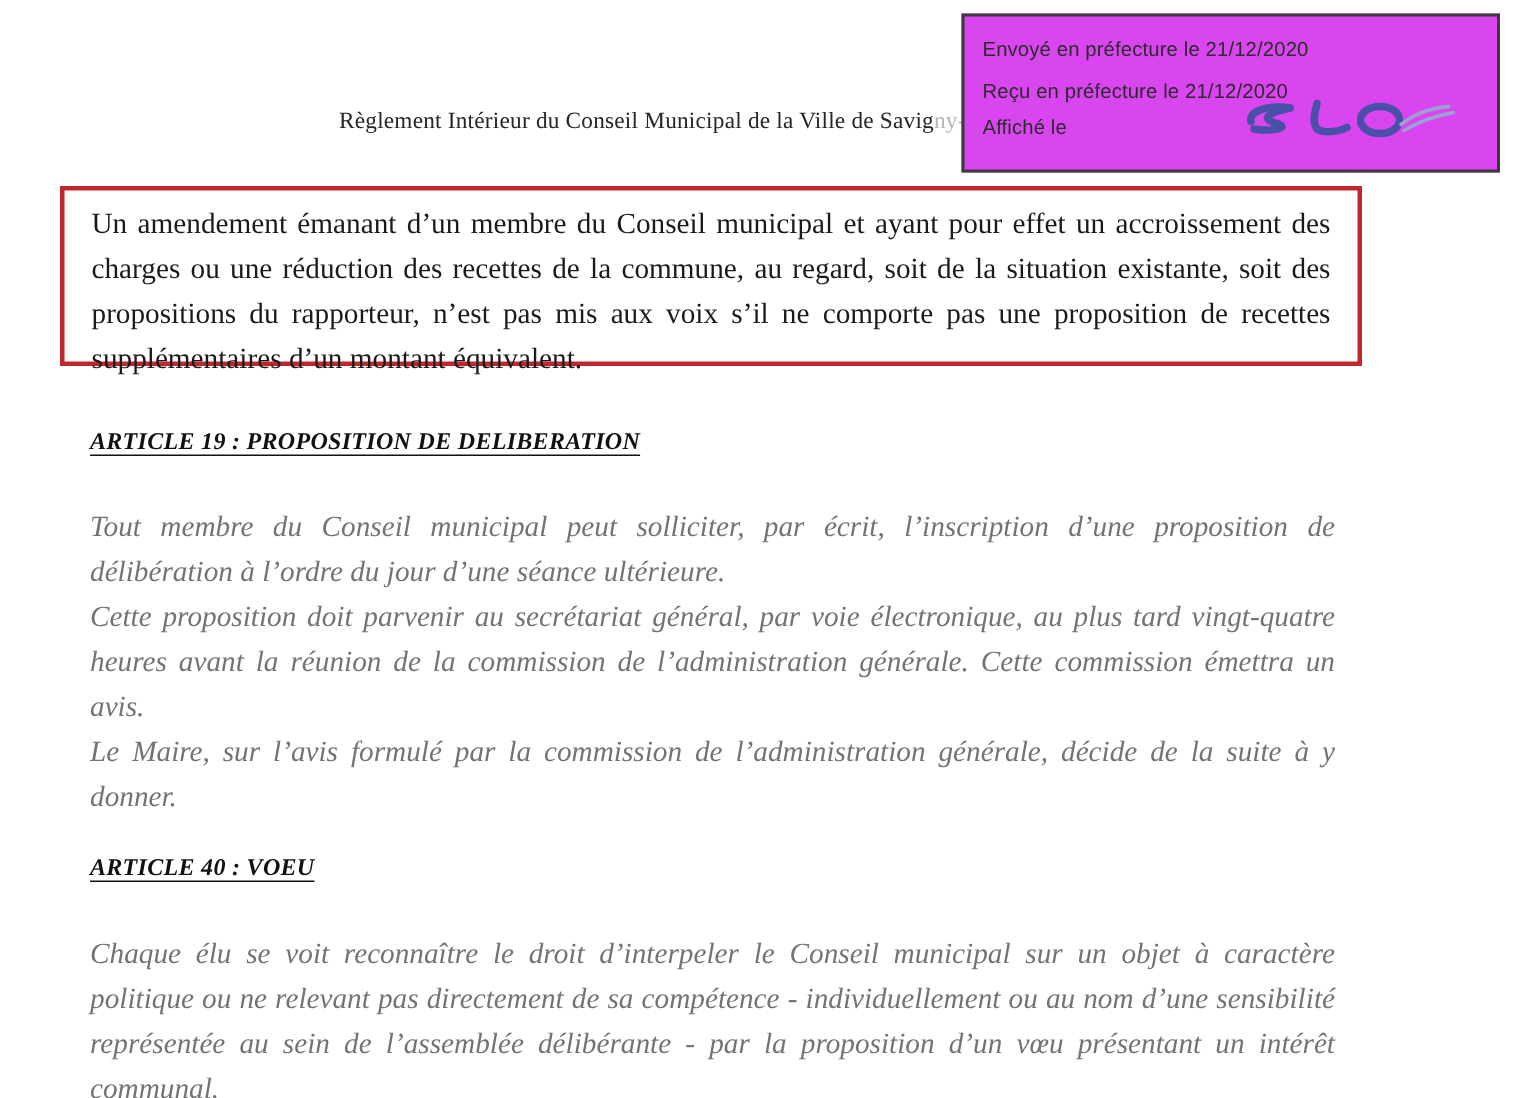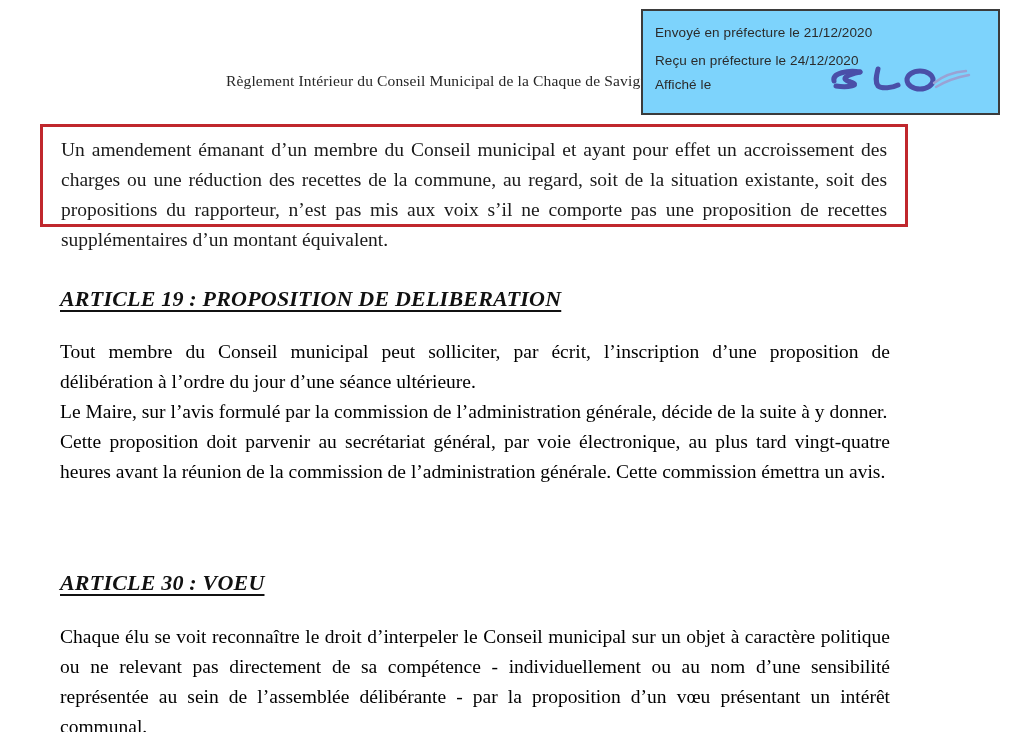--- a/index.html
+++ b/index.html
@@ -40,21 +40,21 @@
   }
 
   
   .stamp-box {
     position: absolute;
     left: 641px;
     top: 9px;
     width: 359px;
     height: 106px;
     border: 2px solid #3b3b3b;
-    background: #7dd3fc;
+    background: #d946ef;
     box-sizing: border-box;
     font-family: "Liberation Sans", "DejaVu Sans", sans-serif;
     overflow: hidden;
   }
   .stamp-line {
     position: absolute;
     left: 12px;
     font-size: 13.5px;
     color: #2b2b2b;
     white-space: nowrap;
@@ -74,21 +74,21 @@
     height: 34px;
     pointer-events: none;
   }
 
   
   .red-box {
     position: absolute;
     left: 40px;
     top: 124px;
     width: 868px;
-    height: 103px;
+    height: 120px;
     border: 3px solid #c0272d;
     box-sizing: border-box;
     background: #ffffff;
   }
   .red-box .red-box-text {
     position: absolute;
     left: 18px;
     top: 8px;
     width: 826px;
     font-size: 19.5px;
@@ -97,58 +97,59 @@
     text-justify: inter-word;
     color: #1a1a1a;
   }
 
   
   .article-heading {
     position: absolute;
     left: 60px;
     font-weight: bold;
     font-style: italic;
-    font-size: 22px;
+    font-size: 16px;
     letter-spacing: .2px;
     text-decoration: underline;
     text-underline-offset: 4px;
     white-space: nowrap;
     color: #111111;
   }
   .h-article19 { top: 286px; }
   .h-article20 { top: 570px; }
 
   .body-block {
     position: absolute;
     left: 60px;
     width: 830px;
     font-size: 19.5px;
     line-height: 30px;
-    color: #000000;
+    color: #737373;
+    font-style: italic;
   }
   .body-block p {
     margin: 0;
     text-align: justify;
     text-justify: inter-word;
   }
   .b-article19 { top: 337px; }
   .b-article20 { top: 622px; }
 </style>
 </head>
 <body>
 
 <div class="page">
 
   <div class="doc-header">
-    <span>Règlement Intérieur du Conseil Municipal de la Chaque de Savig</span><span class="faded">ny-sur-Orge</span>
+    <span>Règlement Intérieur du Conseil Municipal de la Ville de Savig</span><span class="faded">ny-sur-Orge</span>
   </div>
 
   <div class="stamp-box">
     <div class="stamp-line l1">Envoyé en préfecture le 21/12/2020</div>
-    <div class="stamp-line l2">Reçu en préfecture le 24/12/2020</div>
+    <div class="stamp-line l2">Reçu en préfecture le 21/12/2020</div>
     <div class="stamp-line l3">Affiché le</div>
     <div class="stamp-line l4">ID : 091-219105897-20201216-DELIB2020088-DE</div>
 
     <svg class="slo-mark" viewBox="0 0 150 34" aria-hidden="true">
       <g fill="none" stroke="#4a4fa8" stroke-linecap="round">
         <path d="M8 20 C6 12, 22 9, 34 11" stroke-width="5"></path>
         <path d="M34 11 C20 14, 14 18, 24 21" stroke-width="5"></path>
         <path d="M24 21 C36 24, 22 27, 10 25" stroke-width="5"></path>
         <path d="M52 8 C50 16, 49 21, 52 25 C56 28, 66 27, 72 24" stroke-width="5"></path>
         <ellipse cx="94" cy="19" rx="13" ry="9" stroke-width="5"></ellipse>
@@ -160,22 +161,22 @@
     </svg>
   </div>
 
   <div class="red-box">
     <div class="red-box-text">Un amendement émanant d’un membre du Conseil municipal et ayant pour effet un accroissement des charges ou une réduction des recettes de la commune, au regard, soit de la situation existante, soit des propositions du rapporteur, n’est pas mis aux voix s’il ne comporte pas une proposition de recettes supplémentaires d’un montant équivalent.</div>
   </div>
 
   <div class="article-heading h-article19">ARTICLE 19 : PROPOSITION DE DELIBERATION</div>
   <div class="body-block b-article19">
     <p>Tout membre du Conseil municipal peut solliciter, par écrit, l’inscription d’une proposition de délibération à l’ordre du jour d’une séance ultérieure.</p>
+    <p>Cette proposition doit parvenir au secrétariat général, par voie électronique, au plus tard vingt-quatre heures avant la réunion de la commission de l’administration générale. Cette commission émettra un avis.</p>
     <p>Le Maire, sur l’avis formulé par la commission de l’administration générale, décide de la suite à y donner.</p>
-    <p>Cette proposition doit parvenir au secrétariat général, par voie électronique, au plus tard vingt-quatre heures avant la réunion de la commission de l’administration générale. Cette commission émettra un avis.</p>
   </div>
 
-  <div class="article-heading h-article20">ARTICLE 30 : VOEU</div>
+  <div class="article-heading h-article20">ARTICLE 40 : VOEU</div>
   <div class="body-block b-article20">
     <p>Chaque élu se voit reconnaître le droit d’interpeler le Conseil municipal sur un objet à caractère politique ou ne relevant pas directement de sa compétence - individuellement ou au nom d’une sensibilité représentée au sein de l’assemblée délibérante - par la proposition d’un vœu présentant un intérêt communal.</p>
   </div>
 
 </div>
 
 </body></html>

